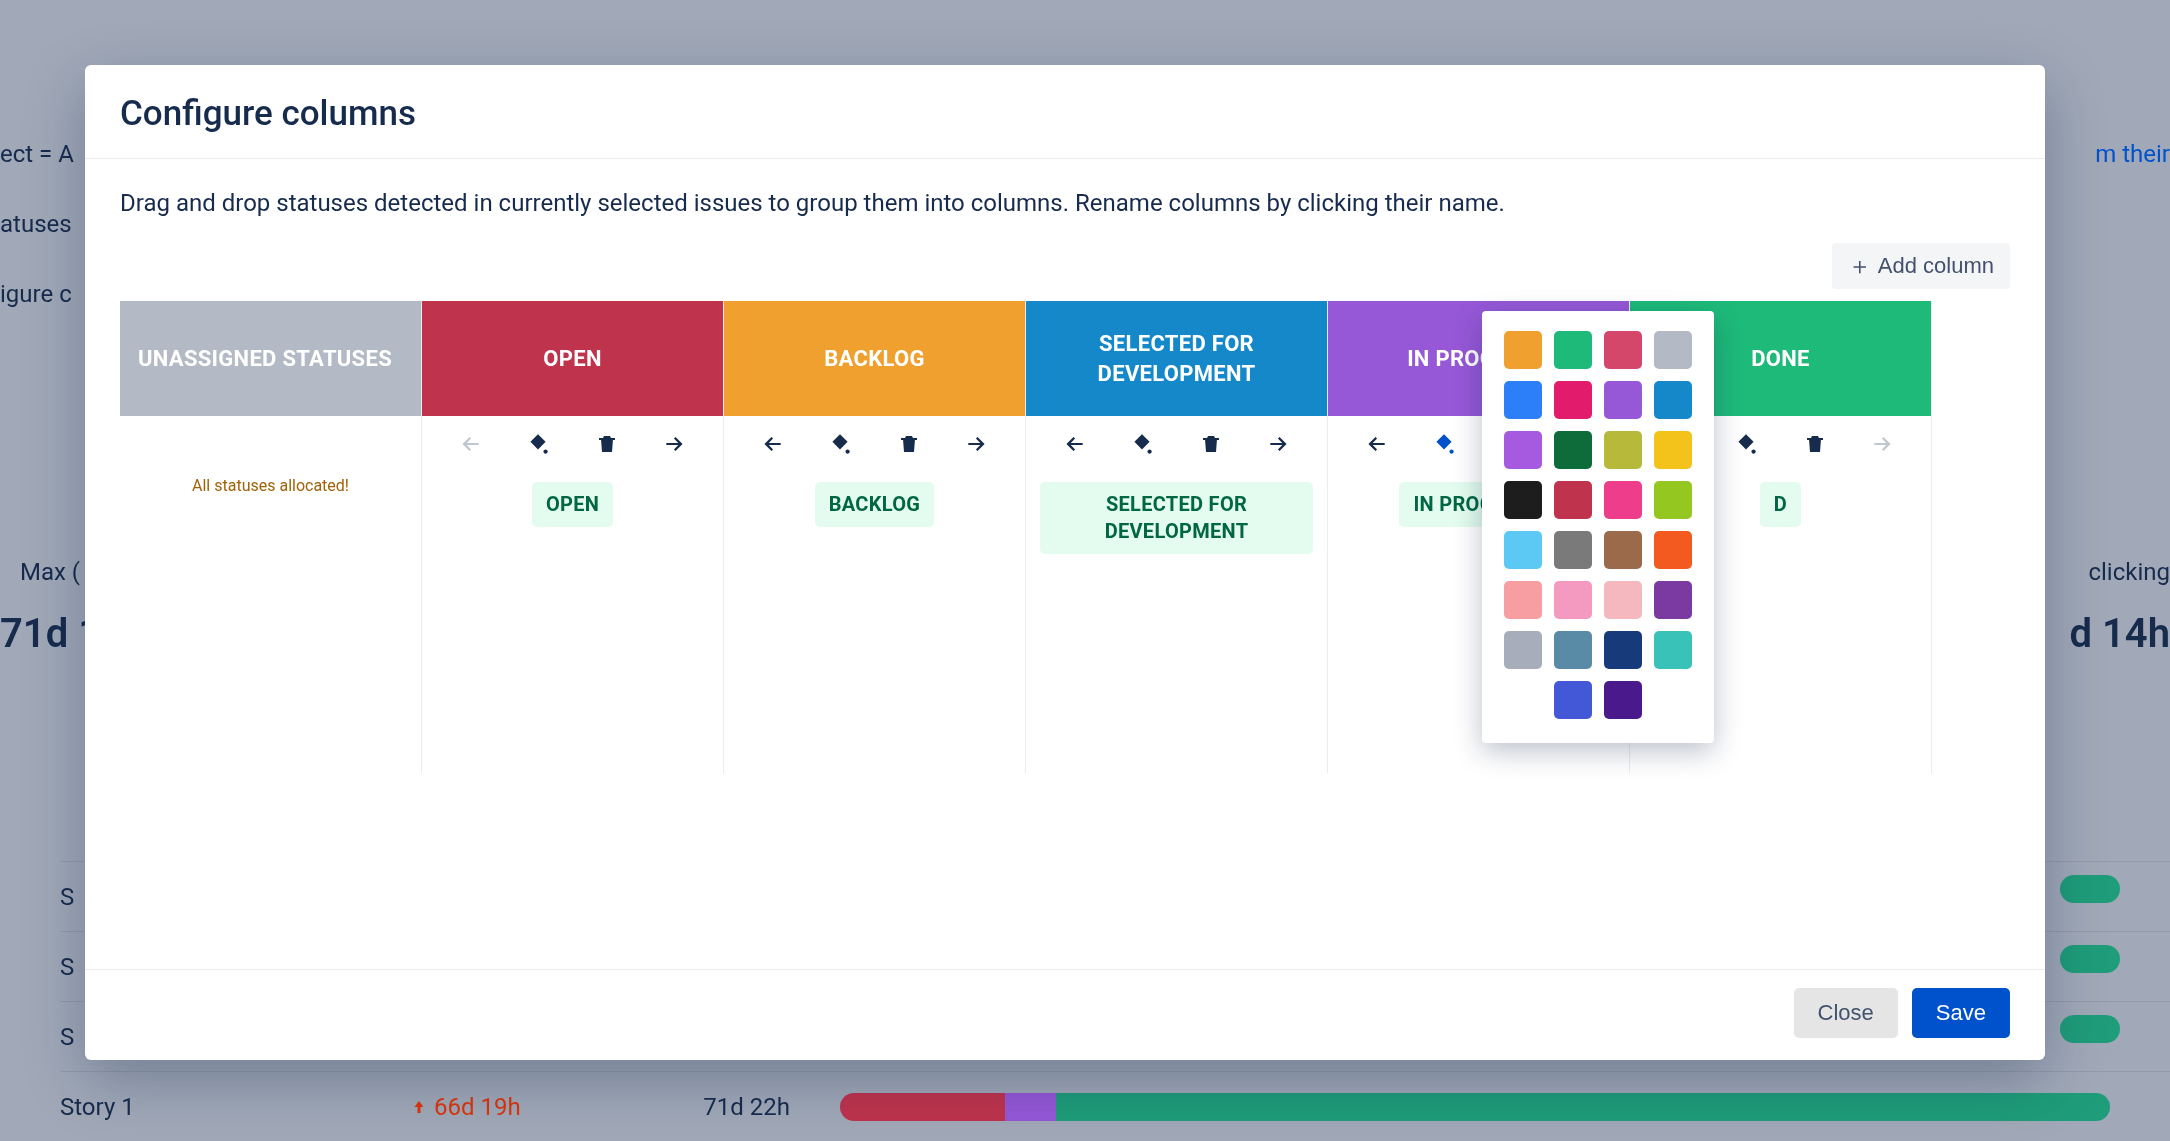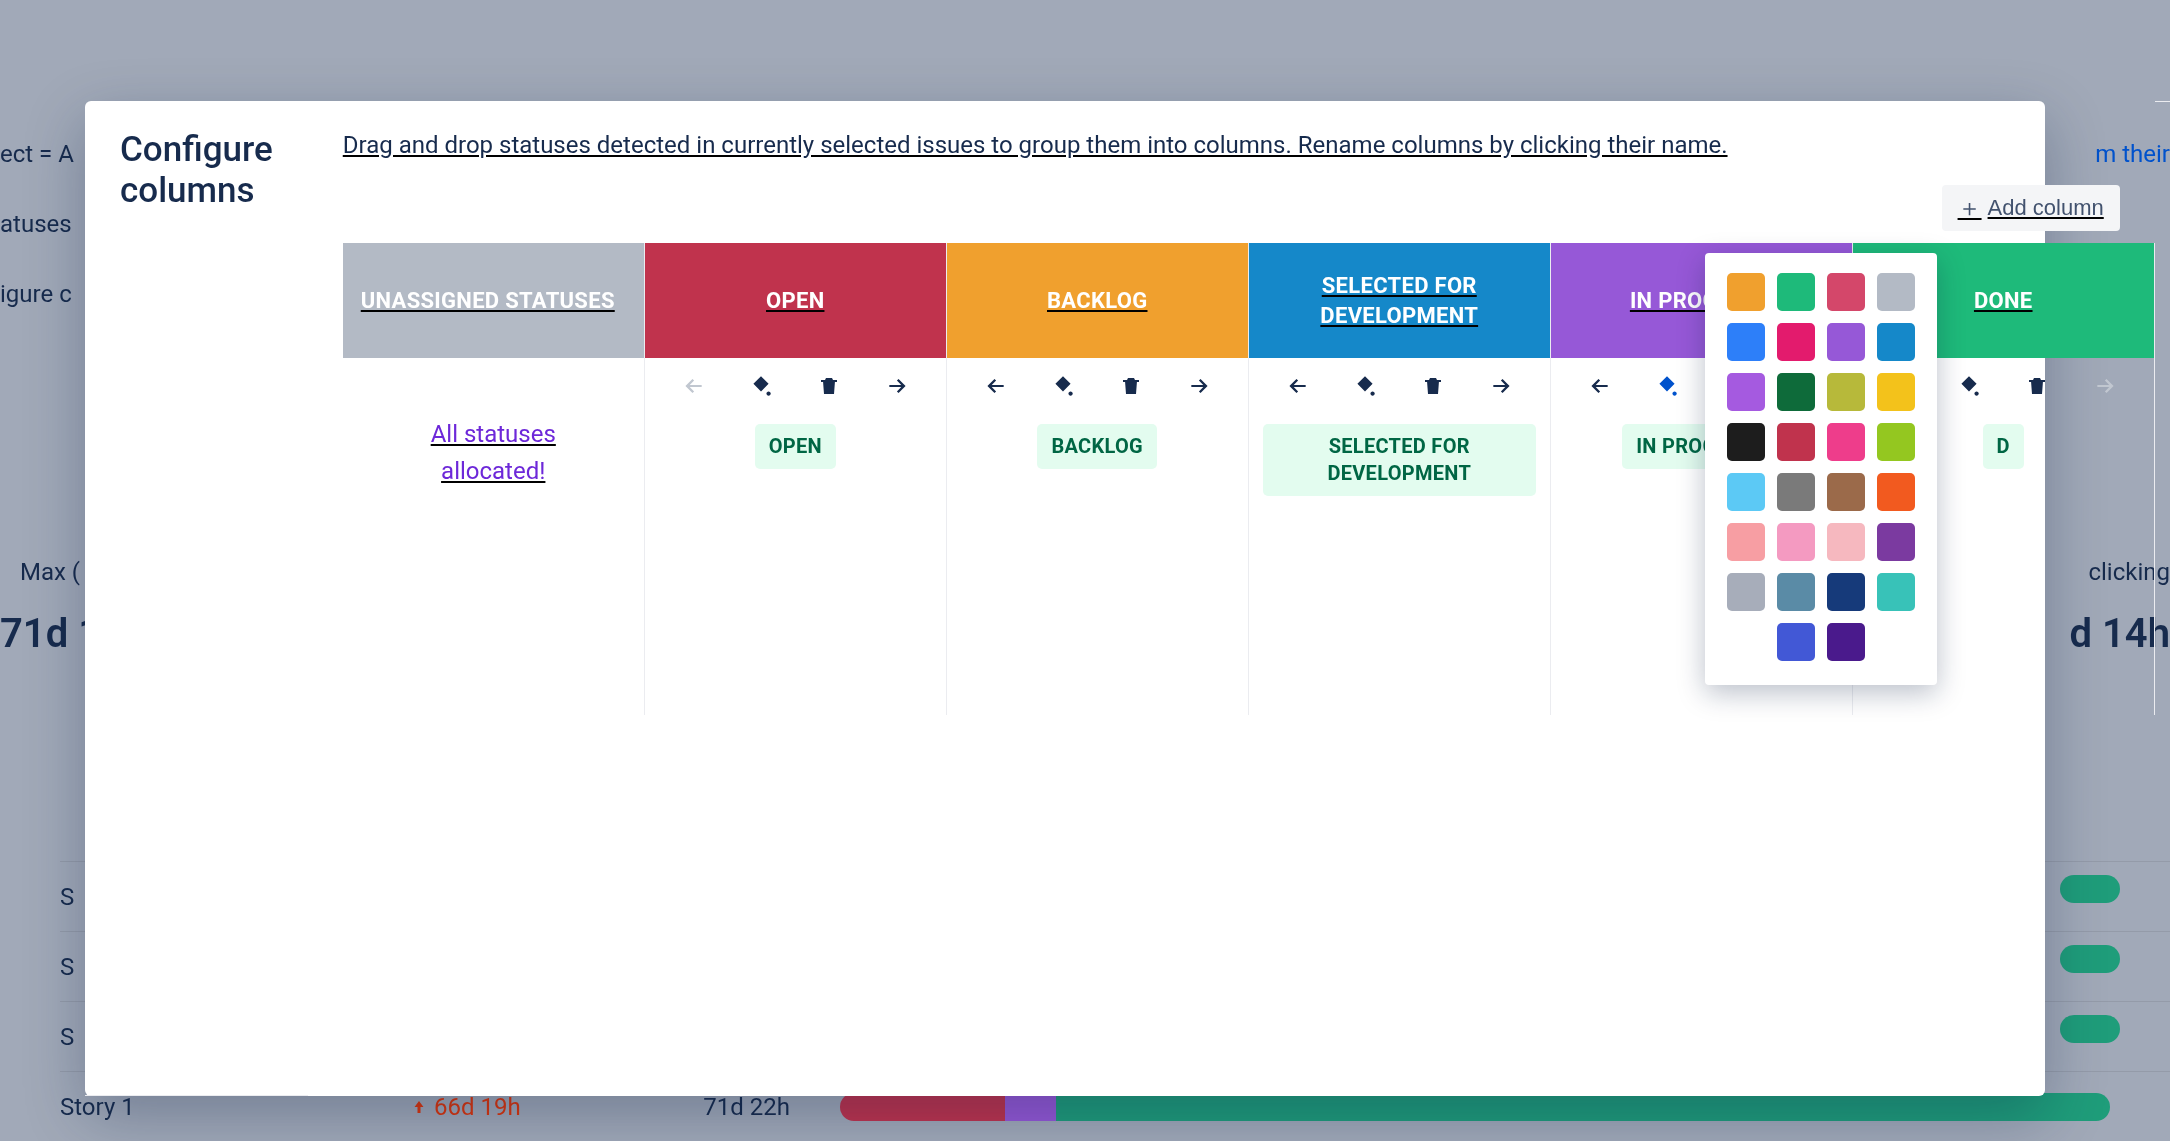--- a/index.html
+++ b/index.html
@@ -58,39 +58,37 @@
   .modal {
     position: absolute;
     left: 85px;
     top: 65px;
     width: 1960px;
     height: 995px;
     background: #fff;
     border-radius: 6px;
     box-shadow: 0 20px 60px rgba(9,30,66,.3);
     display: flex;
-    flex-direction: row;
+    flex-direction: column;
     overflow: visible;
-    margin-top: 36px;
   }
   .modal-header {
     padding: 28px 35px 24px;
     border-bottom: 1px solid #ebecf0;
   }
   .modal-title {
     font-size: 35px;
     font-weight: 500;
     color: #172b4d;
   }
   .modal-body {
     flex: 1;
     padding: 30px 0 0 0;
     position: relative;
     overflow: visible;
-    text-decoration: underline;
   }
   .instructions {
     font-size: 24px;
     color: #172b4d;
     padding: 0 35px 26px;
   }
   .add-col-wrap {
     display: flex;
     justify-content: flex-end;
     padding: 0 35px 12px;
@@ -150,22 +148,22 @@
     cursor: pointer;
   }
   .icon-btn.disabled { color: #c1c7d0; cursor: default; }
   .icon-btn.active { color: #0052cc; }
   .col-body {
     flex: 1;
     padding: 10px 14px;
   }
   .unassigned-msg {
     text-align: center;
-    font-size: 24px;
-    color: #6d28d9;
+    font-size: 16px;
+    color: #a16207;
     padding: 48px 24px 0;
     line-height: 1.55;
   }
   .status-chip {
     display: inline-block;
     background: #e3fcef;
     color: #006644;
     font-weight: 700;
     font-size: 20px;
     letter-spacing: .3px;

